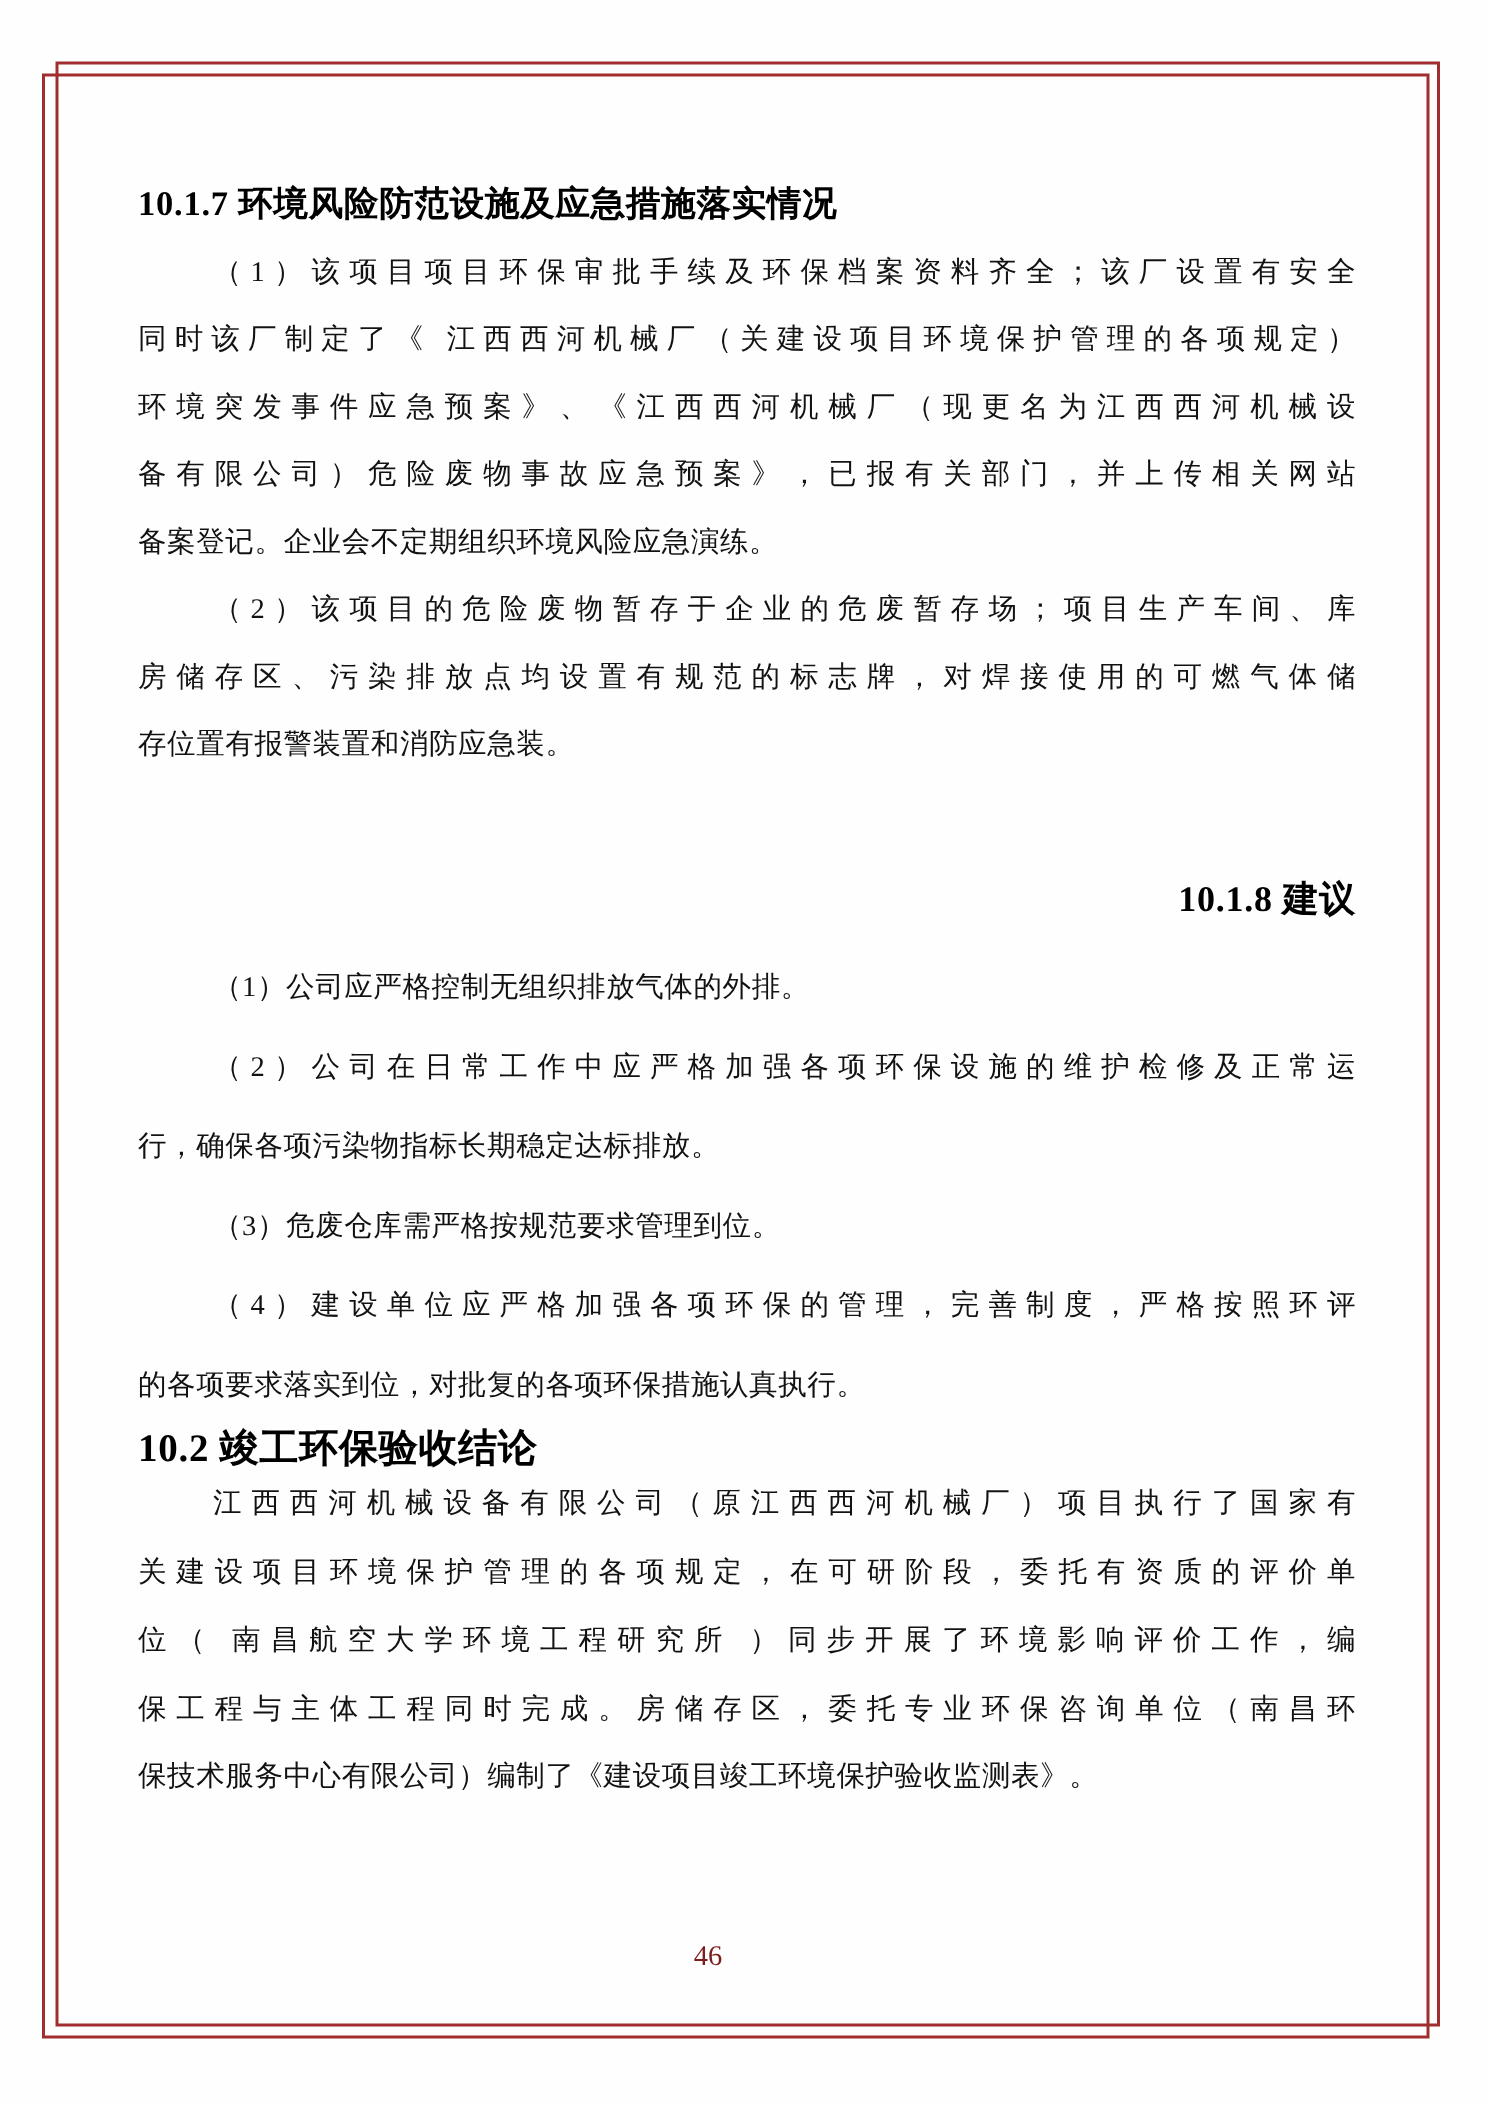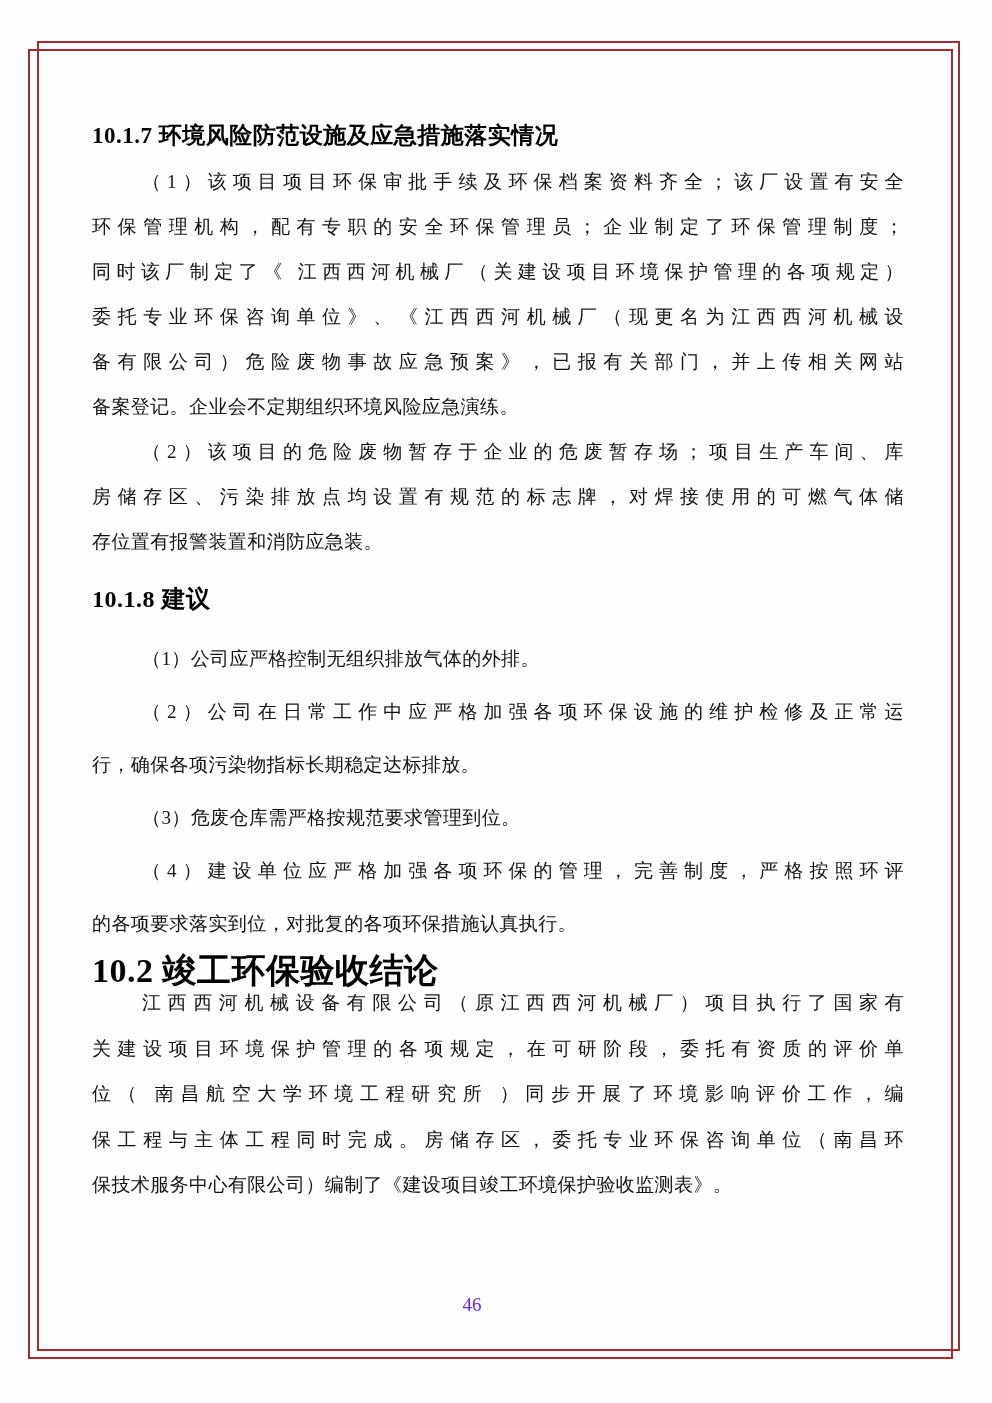--- a/index.html
+++ b/index.html
@@ -38,22 +38,22 @@
     left: 92px;
     width: 812px;
   }
   .heading {
     font-weight: bold;
     color: #000;
     white-space: nowrap;
     letter-spacing: 0.5px;
   }
   #sec1-heading { top: 120px; font-size: 23px; }
-  #sec2-heading { top: 583px; font-size: 24px; }
-  #sec3-heading { top: 948px; font-size: 34px; }
+  #sec2-heading { top: 583px; font-size: 24px; text-align: right; }
+  #sec3-heading { top: 948px; font-size: 26px; }
 
   .body-block {
     font-size: 19px;
     letter-spacing: 0.4px;
   }
   #sec1-body { top: 159px; line-height: 45px; }
   #sec2-body { top: 632px; line-height: 53px; }
   #sec3-body { top: 980px; line-height: 45.5px; }
 
   .line {
@@ -68,38 +68,37 @@
     text-align-last: left;
     white-space: nowrap;
   }
   .page-number {
     position: absolute;
     left: 92px;
     width: 760px;
     top: 1294px;
     text-align: center;
     font-size: 19px;
-    color: #6d28d9;
+    color: #7f1d1d;
   }
 </style>
 </head>
 <body>
 
 <div class="page">
 
   <div class="frame-a"></div>
   <div class="frame-b"></div>
 
   <div class="content heading" id="sec1-heading" style="position:absolute;">10.1.7 环境风险防范设施及应急措施落实情况</div>
 
   <div class="content body-block" id="sec1-body" style="position:absolute;">
     <div class="line indent">（1）该项目项目环保审批手续及环保档案资料齐全；该厂设置有安全</div>
-    <div class="line">环保管理机构，配有专职的安全环保管理员；企业制定了环保管理制度；</div>
     <div class="line">同时该厂制定了《 江西西河机械厂（关建设项目环境保护管理的各项规定）</div>
-    <div class="line">委托专业环保咨询单位》、《江西西河机械厂（现更名为江西西河机械设</div>
+    <div class="line">环境突发事件应急预案》、《江西西河机械厂（现更名为江西西河机械设</div>
     <div class="line">备有限公司）危险废物事故应急预案》，已报有关部门，并上传相关网站</div>
     <div class="line end">备案登记。企业会不定期组织环境风险应急演练。</div>
     <div class="line indent">（2）该项目的危险废物暂存于企业的危废暂存场；项目生产车间、库</div>
     <div class="line">房储存区、污染排放点均设置有规范的标志牌，对焊接使用的可燃气体储</div>
     <div class="line end">存位置有报警装置和消防应急装。</div>
   </div>
 
   <div class="content heading" id="sec2-heading" style="position:absolute;">10.1.8 建议</div>
 
   <div class="content body-block" id="sec2-body" style="position:absolute;">

